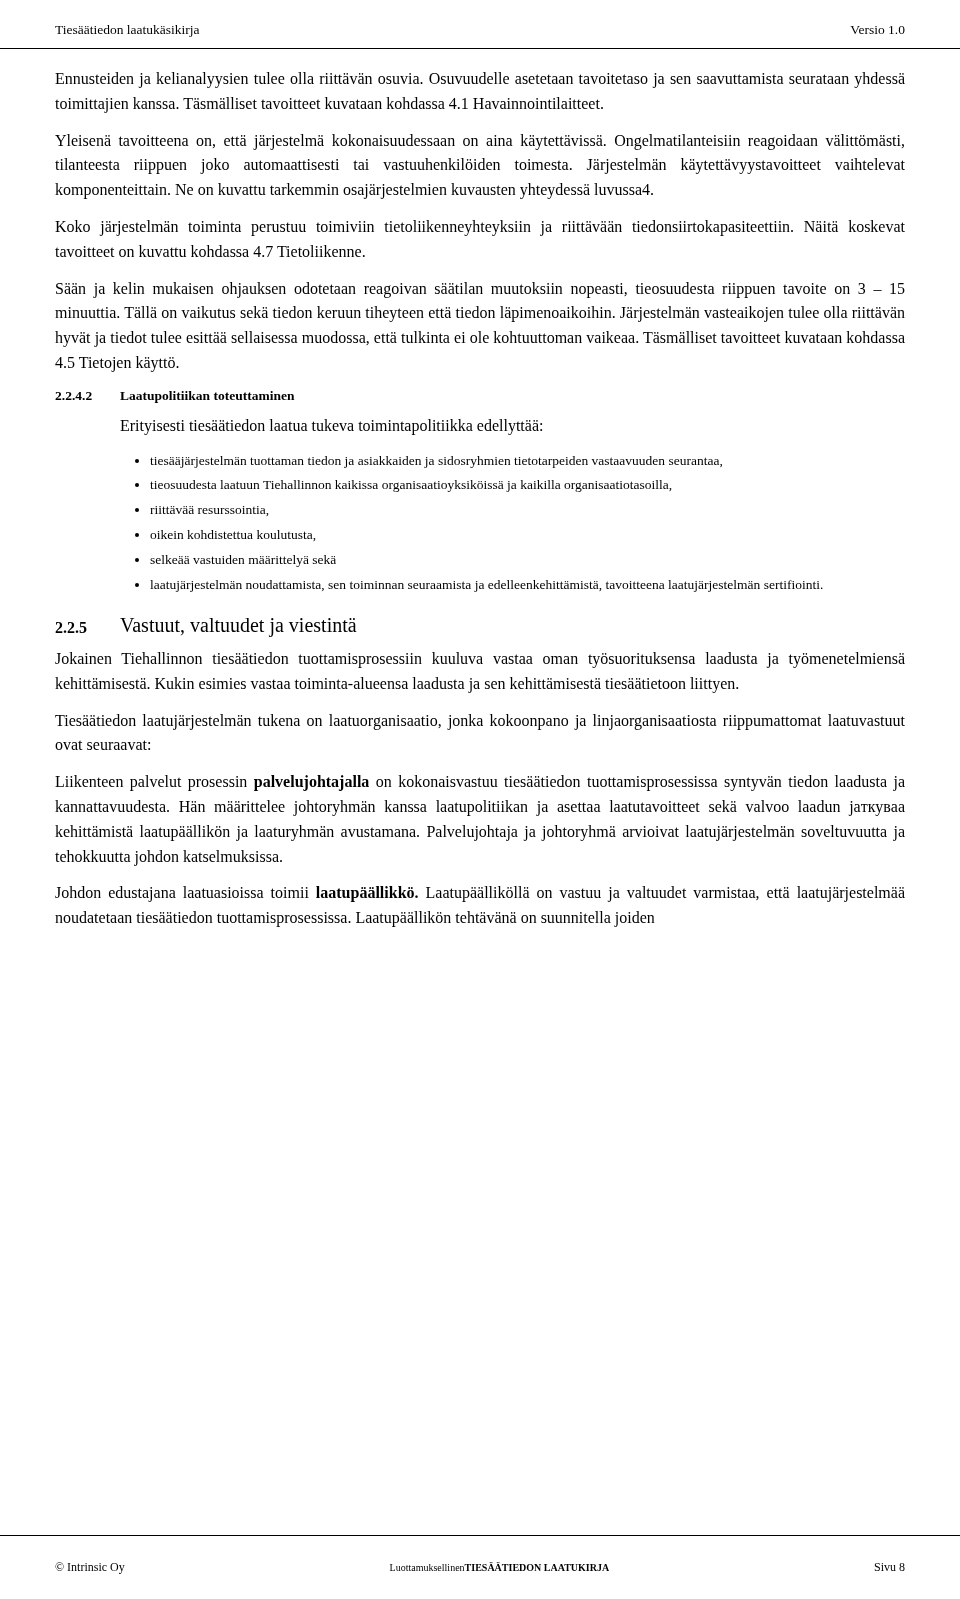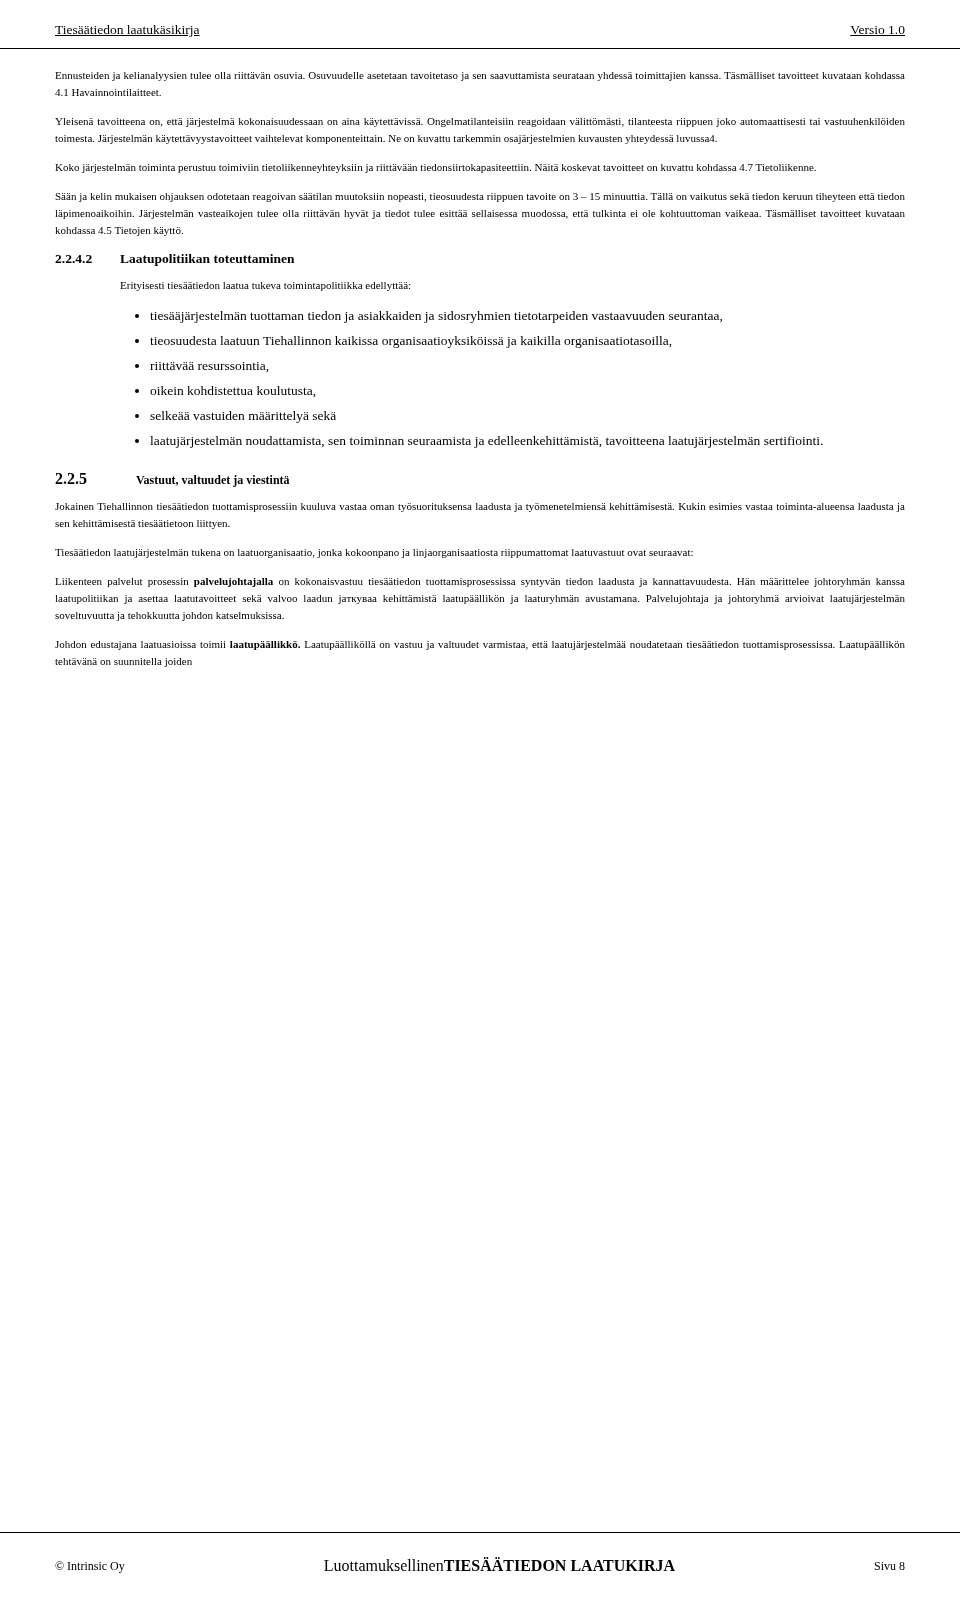--- a/index.html
+++ b/index.html
@@ -16,27 +16,26 @@
       min-height: 1599px;
       position: relative;
     }
     .page-header {
       display: flex;
       justify-content: space-between;
       align-items: flex-start;
       padding: 22px 55px 10px 55px;
       border-bottom: 1px solid #000;
       margin-bottom: 18px;
-      text-decoration: underline;
     }
     .page-content {
       padding: 0 55px 60px 55px;
     }
     .body-text {
-      font-size: 11px;
+      font-size: 16px;
       line-height: 1.55;
       text-align: justify;
       margin-bottom: 12px;
     }
     .section-heading {
       display: flex;
       align-items: flex-end;
       margin-bottom: 10px;
       margin-top: 6px;
     }
@@ -72,39 +71,38 @@
       display: flex;
       align-items: flex-end;
       margin-bottom: 10px;
     }
     .section-225-number {
       font-size: 16px;
       font-weight: bold;
       min-width: 65px;
     }
     .section-225-title {
-      font-size: 12px;
-      font-weight: bold;
-      margin-left: 16px;
+      font-size: 20px;
+      font-weight: normal;
     }
     .page-footer {
       position: absolute;
       bottom: 0;
       left: 0;
       right: 0;
       display: flex;
       justify-content: space-between;
       align-items: center;
       padding: 24px 55px;
       border-top: 1px solid #000;
       font-size: 12px;
     }
     .footer-center {
       text-align: right;
-      font-size: 16px;
+      font-size: 10px;
     }
   </style>
 </head>
 <body>
 
 <div class="page-header">
   <span>Tiesäätiedon laatukäsikirja</span>
   <span>Versio 1.0</span>
 </div>
 

